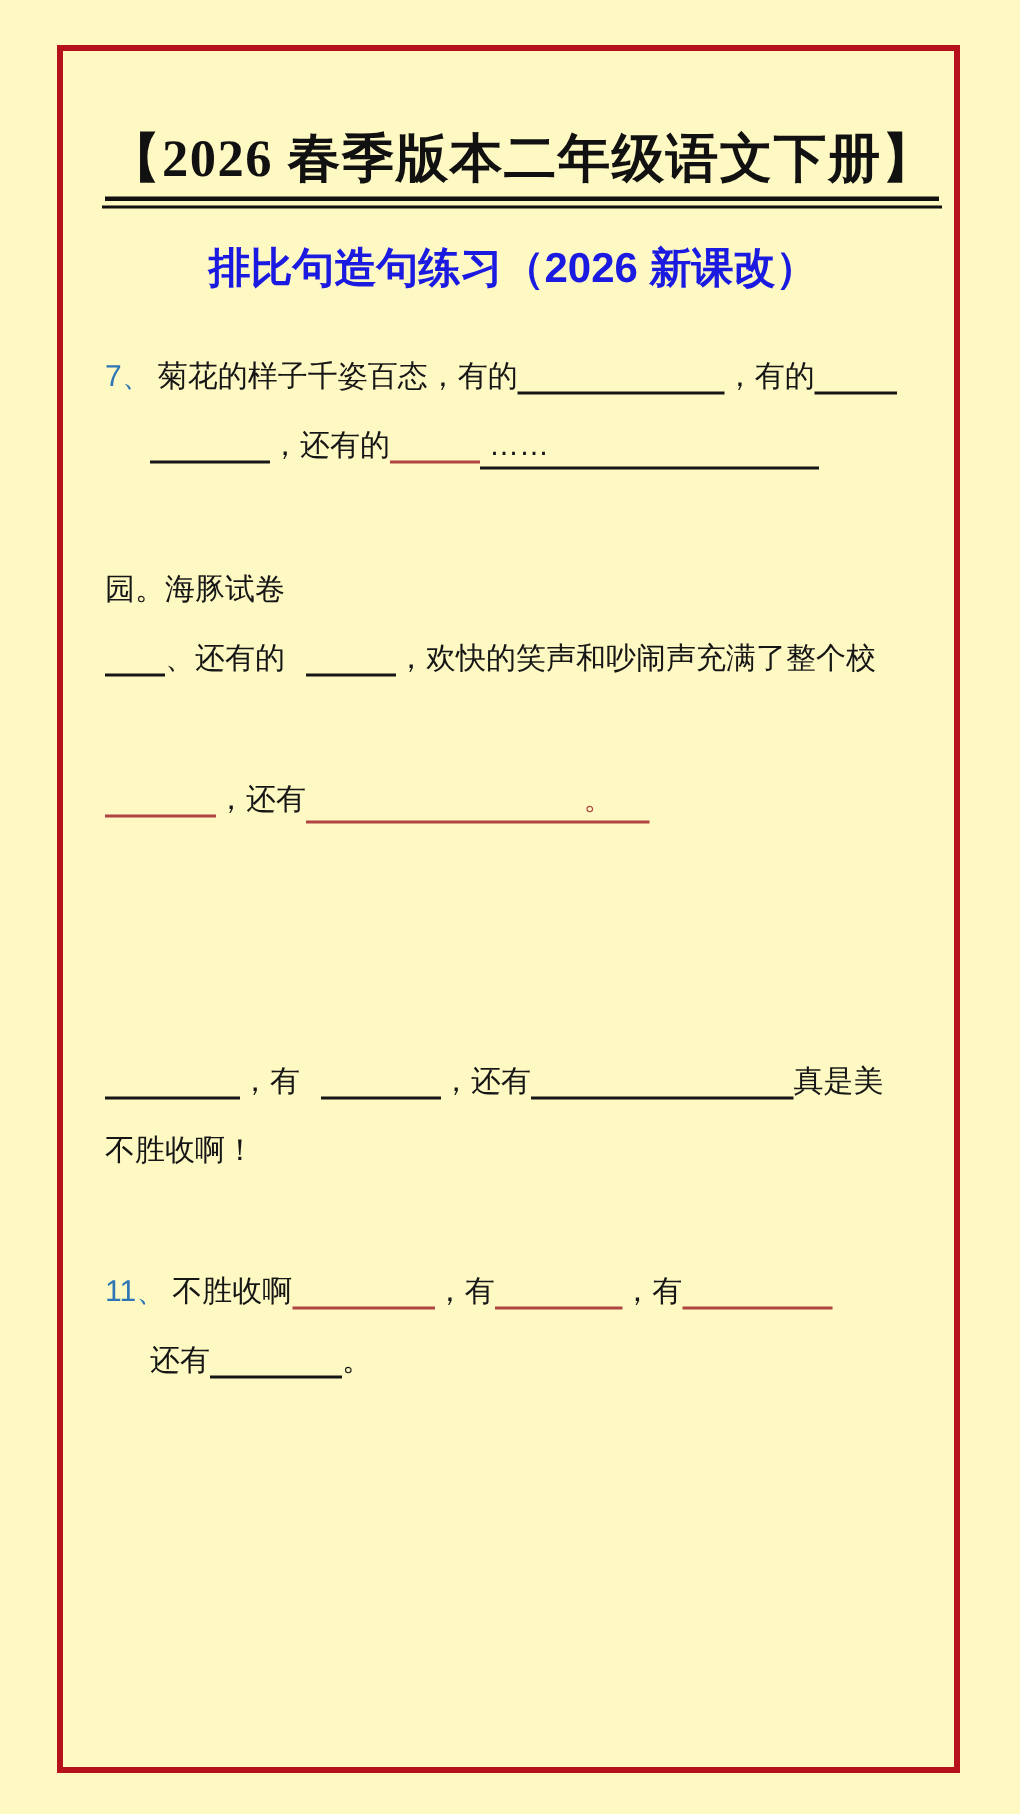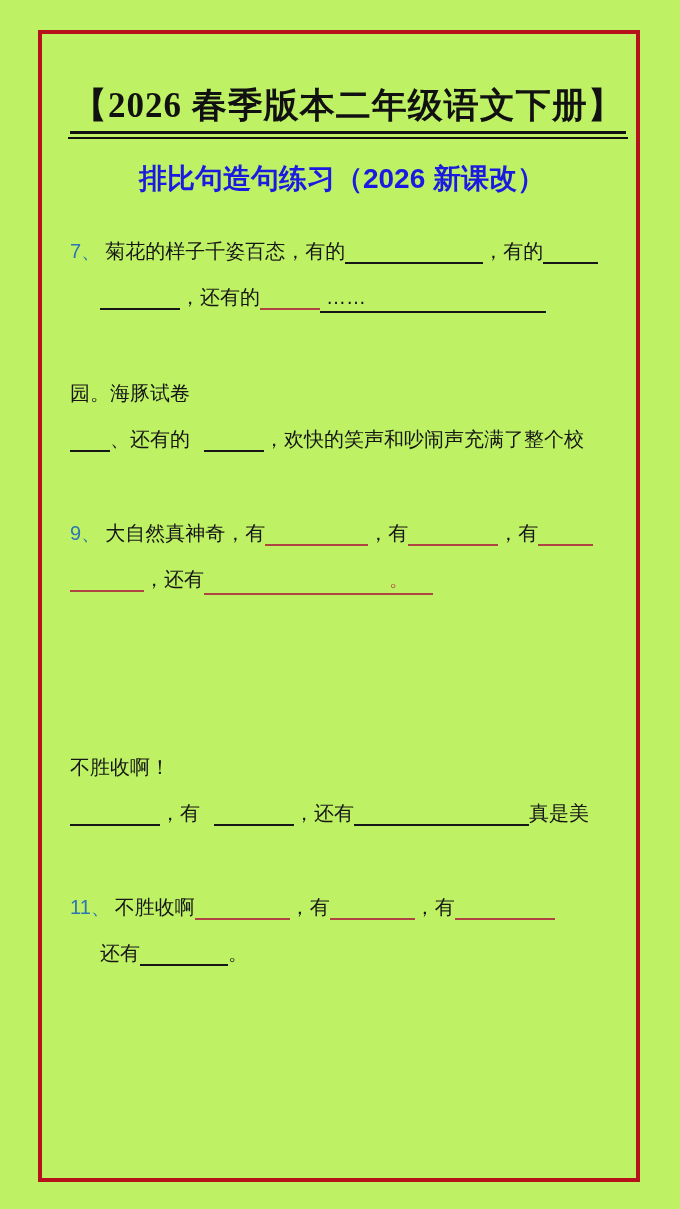--- a/index.html
+++ b/index.html
@@ -1,17 +1,17 @@
 <!DOCTYPE html>
 <html style="--frame: #b5121b; --blue: #1a1ae0; --numblue: #2e75b6; --red: #b04442;"><head>
 <meta charset="utf-8">
 <style>
   html,body{margin:0;padding:0;}
   body{font-family:"Liberation Sans","DejaVu Sans",sans-serif;}
-  .page{position:relative;width:680px;height:1209px;background:#bef264;overflow:hidden;}
+  .page{position:relative;width:680px;height:1209px;background:#fef9c3;overflow:hidden;}
   .frame{position:absolute;inset:30px 40px 27px 38px;border:4px solid var(--frame,#b5121b);}
   .content{position:absolute;left:70px;right:66px;top:84px;}
 
   .title{
     text-align:center;
     font-family:"Liberation Serif","DejaVu Serif",serif;
     font-weight:bold;font-size:35px;color:#111;line-height:44px;
     letter-spacing:1px;white-space:nowrap;
   }
   .title-underline{
@@ -58,26 +58,25 @@
     <div id="exercise-list">
         <div class="item" style="margin-top: 26px;">
           <div class="line"><span class="num">7、</span><span class="txt">菊花的样子千姿百态，有的</span><span class="blank black" style="width: 138px;"></span><span class="txt">，有的</span><span class="blank black" style="width: 55px;"></span></div>
           <div class="line"><span class="gap" style="width: 30px;"></span><span class="blank black" style="width: 80px;"></span><span class="txt">，还有的</span><span class="blank red" style="width: 60px;"></span><span class="blank black has-inner inner-left" style="width: 220px; padding-left: 6px;">……</span></div>
         </div>
         <div class="item" style="margin-top: 50px;">
           <div class="line"><span class="txt">园。海豚试卷</span></div>
           <div class="line"><span class="blank black" style="width: 40px;"></span><span class="txt">、还有的</span><span class="gap" style="width: 14px;"></span><span class="blank black" style="width: 60px;"></span><span class="txt">，欢快的笑声和吵闹声充满了整个校</span></div>
         </div>
         <div class="item" style="margin-top: 48px;">
-          <div class="line"><span class="num">9、</span><span class="txt">大自然真神奇，有</span><span class="blank red" style="width: 103px;"></span><span class="txt">，有</span><span class="blank red" style="width: 90px;"></span><span class="txt">，有</span><span class="blank red" style="width: 55px;"></span></div>
           <div class="line"><span class="blank red" style="width: 74px;"></span><span class="txt">，还有</span><span class="blank red has-inner inner-right" style="width: 205px; padding-right: 24px;">。</span></div>
         </div>
         <div class="item" style="margin-top: 142px;">
+          <div class="line"><span class="blank black" style="width: 90px;"></span><span class="txt">，有</span><span class="gap" style="width: 14px;"></span><span class="blank black" style="width: 80px;"></span><span class="txt">，还有</span><span class="blank black" style="width: 175px;"></span><span class="txt">真是美</span></div>
           <div class="line"><span class="txt">不胜收啊！</span></div>
-          <div class="line"><span class="blank black" style="width: 90px;"></span><span class="txt">，有</span><span class="gap" style="width: 14px;"></span><span class="blank black" style="width: 80px;"></span><span class="txt">，还有</span><span class="blank black" style="width: 175px;"></span><span class="txt">真是美</span></div>
         </div>
         <div class="item" style="margin-top: 48px;">
           <div class="line"><span class="num">11、</span><span class="txt">不胜收啊</span><span class="blank red" style="width: 95px;"></span><span class="txt">，有</span><span class="blank red" style="width: 85px;"></span><span class="txt">，有</span><span class="blank red" style="width: 100px;"></span></div>
           <div class="line"><span class="gap" style="width: 30px;"></span><span class="txt">还有</span><span class="blank black" style="width: 88px;"></span><span class="txt">。</span></div>
         </div>
       </div>
   </div>
 </div>
 
 </body></html>

